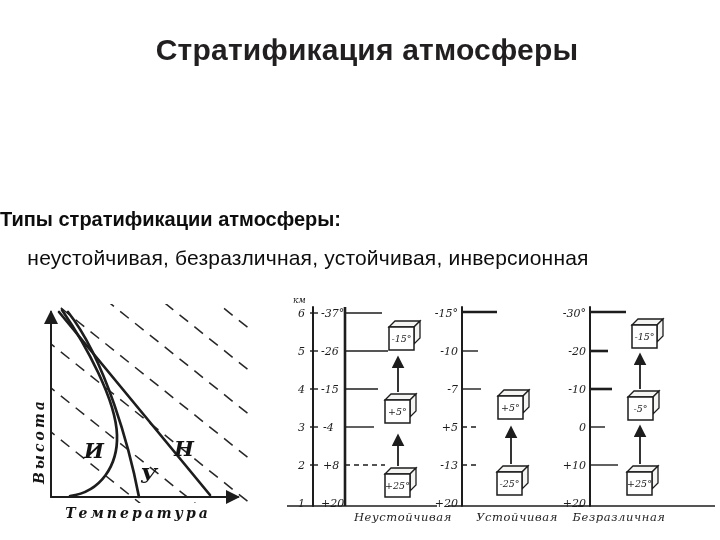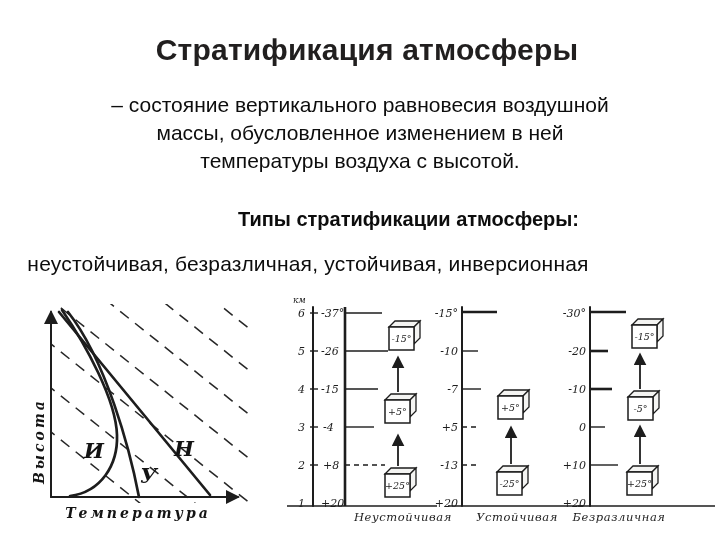--- a/index.html
+++ b/index.html
@@ -2,24 +2,24 @@
 <html><head>
 <meta charset="utf-8">
 <style>
   html,body{margin:0;padding:0;background:#fff;}
   .slide{position:relative;width:720px;height:540px;background:#ffffff;overflow:hidden;
          font-family:"Liberation Sans",sans-serif;color:#111;}
   .title{position:absolute;top:33px;left:0;width:720px;text-align:center;
          font-size:30px;font-weight:bold;color:#211f1f;letter-spacing:.2px;margin-left:7px;}
   .definition{position:absolute;top:91px;left:30px;width:660px;text-align:center;
          font-size:21px;line-height:28px;color:#0d0d0d;}
-  .types-heading{position:absolute;top:208px;left:0;width:579px;text-align:right;
+  .types-heading{position:absolute;top:208px;left:0;width:579px;text-align:left;
          font-size:20px;font-weight:bold;color:#0d0d0d;}
   .types-list{position:absolute;top:246px;left:0;width:616px;text-align:center;
-         font-size:21px;color:#0d0d0d;letter-spacing:.2px;margin-top:6px;}
+         font-size:21px;color:#0d0d0d;letter-spacing:.2px;}
 
   svg{position:absolute;overflow:visible;}
   .graph-svg{left:26px;top:300px;}
   .parcel-svg{left:285px;top:293px;}
 
   .ax{stroke:#1d1d1d;stroke-width:2;fill:none;stroke-linecap:round;}
   .curve{stroke:#1d1d1d;stroke-width:2.7;fill:none;stroke-linecap:round;}
   .dash{stroke:#262626;stroke-width:1.5;fill:none;stroke-dasharray:11 8;}
   .tick{stroke:#1d1d1d;stroke-width:1.4;fill:none;}
   .tick-b{stroke:#1d1d1d;stroke-width:2.6;fill:none;}
@@ -39,25 +39,20 @@
   .col-name{font-size:11.5px;letter-spacing:.6px;}
   .unit{font-size:9px;}
 </style>
 </head>
 <body>
 
 <div class="slide">
 
   <div class="title">Стратификация атмосферы</div>
 
-  <div class="definition">
-    <div>– состояние вертикального равновесия воздушной</div>
-    <div>массы, обусловленное изменением в ней</div>
-    <div>температуры воздуха с высотой.</div>
-  </div>
 
   <div class="types-heading">Типы стратификации атмосферы:</div>
   <div class="types-list">неустойчивая, безразличная, устойчивая, инверсионная</div>
 
   <svg class="graph-svg" width="236" height="238" viewBox="0 0 236 238">
     <defs>
       <marker id="ar" markerWidth="9" markerHeight="9" refX="6" refY="3.5" orient="auto">
         <polygon points="0,0 7,3.5 0,7" fill="#1d1d1d"></polygon>
       </marker>
       <clipPath id="plotclip">

